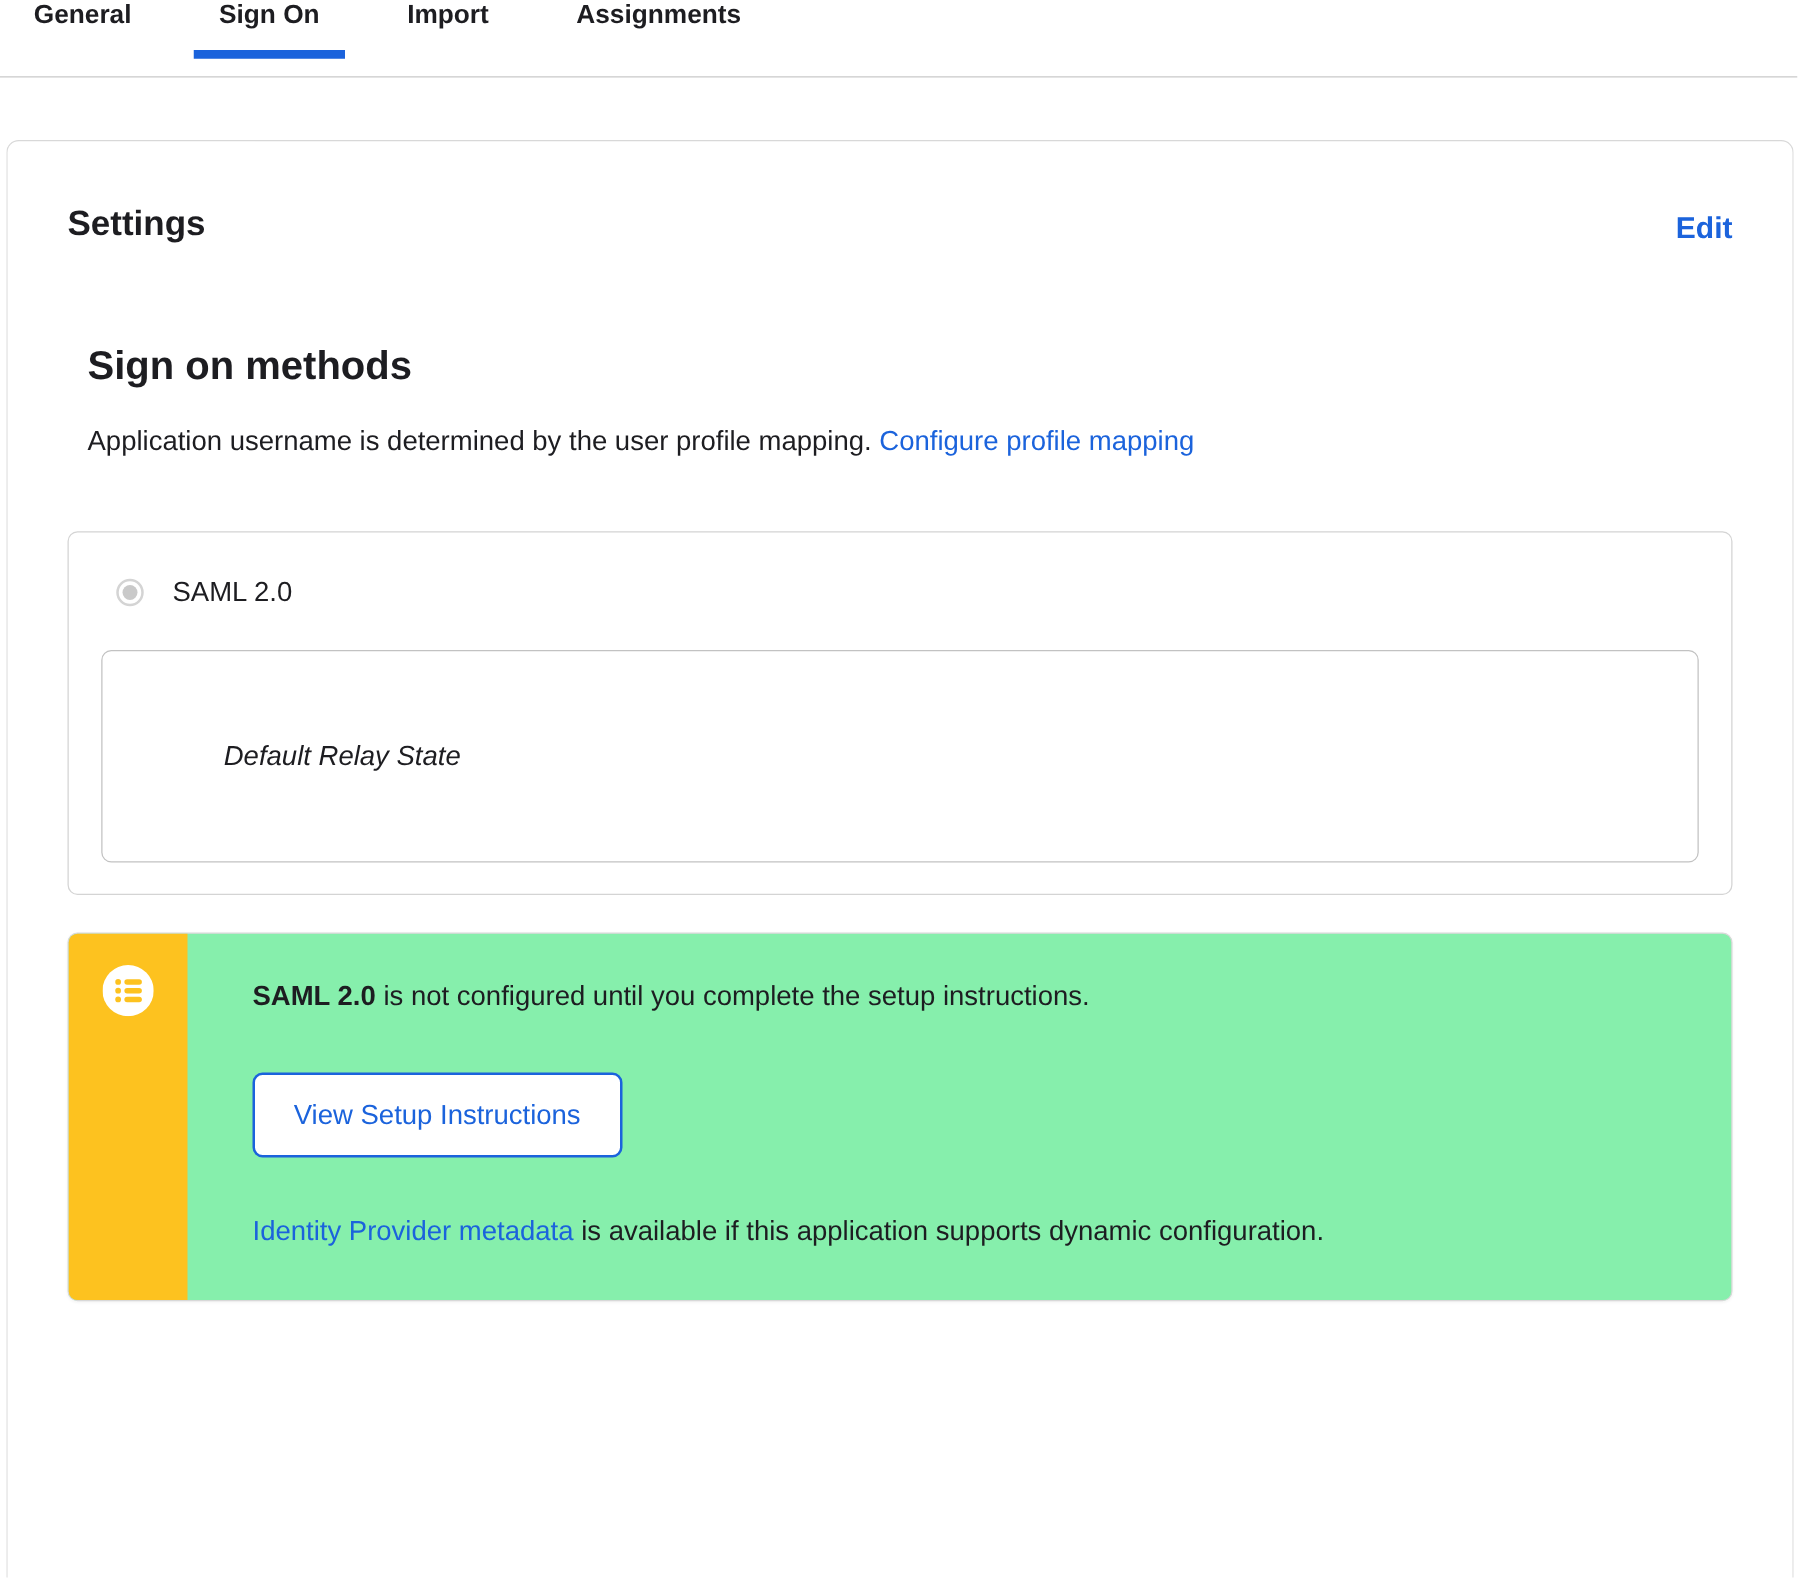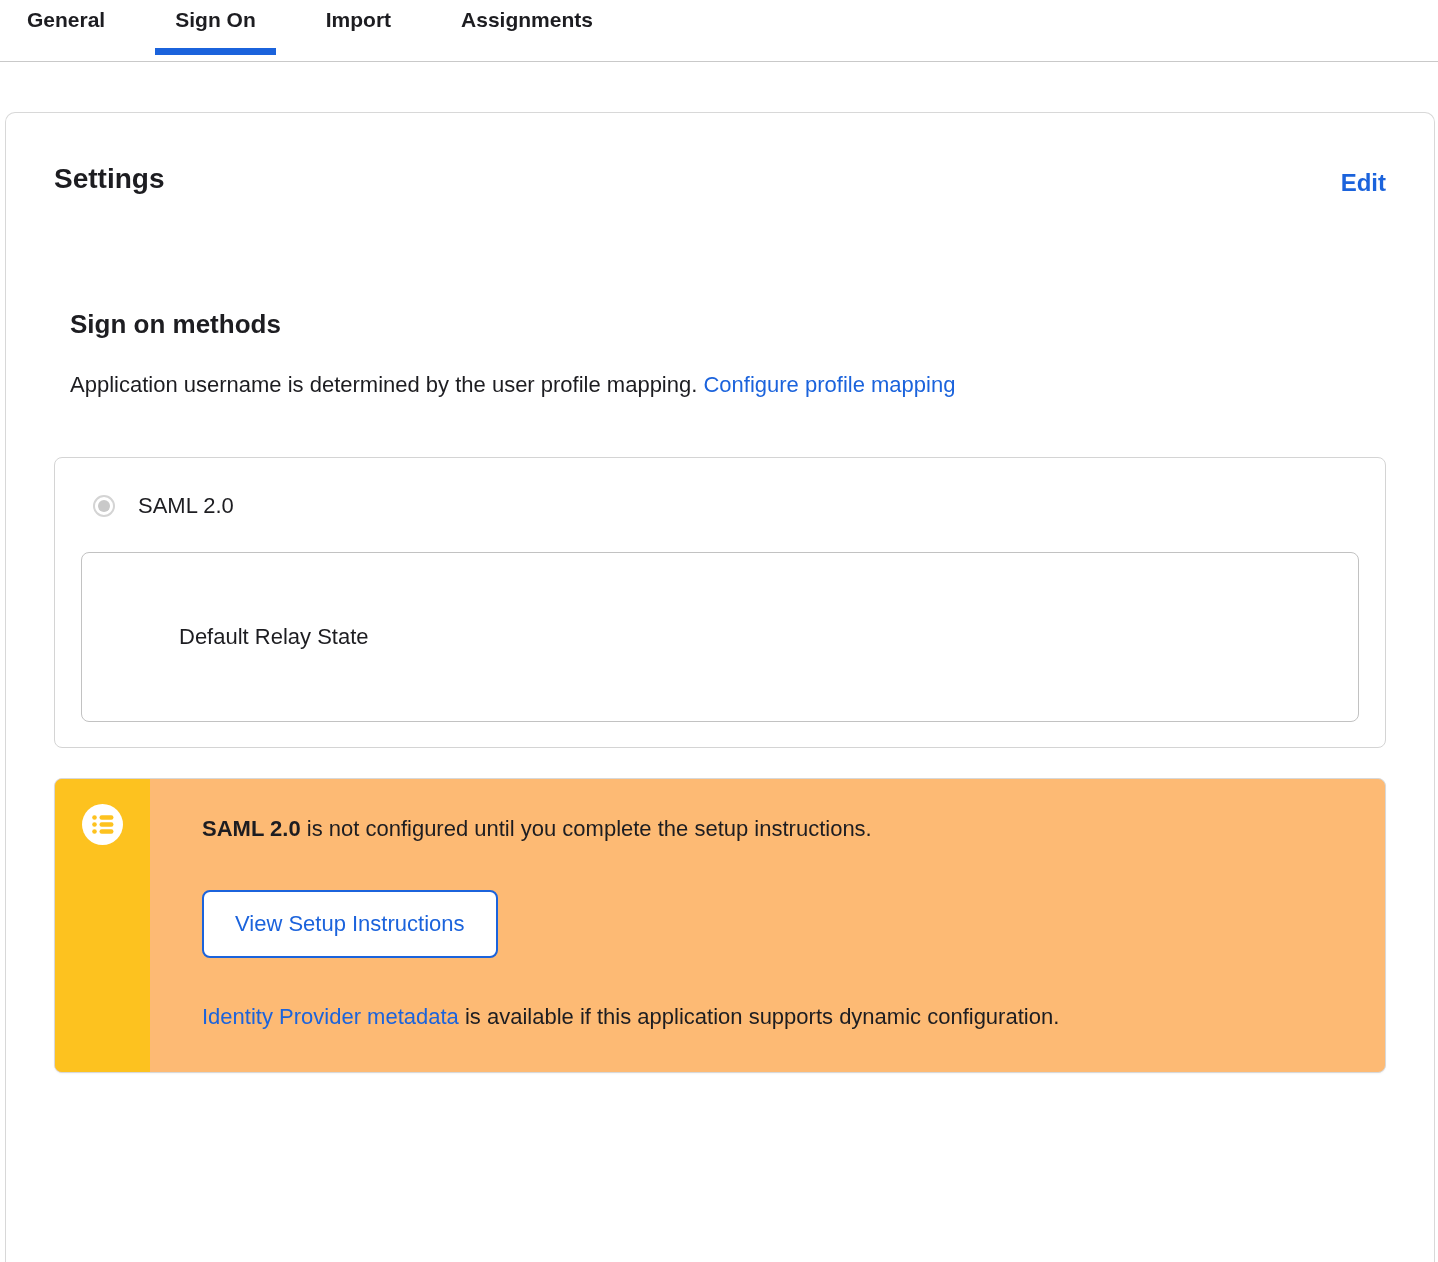--- a/index.html
+++ b/index.html
@@ -7,21 +7,21 @@
     width: 1438px; height: 1262px;
     background: #ffffff;
     font-family: "Liberation Sans", sans-serif;
     color: #1d1d21;
     overflow: hidden;
   }
 
   
   .tabbar {
     display: flex;
-    align-items: center;
+    align-items: flex-start;
     padding-left: 7px;
     border-bottom: 1px solid #c9c9c9;
     height: 62px;
   }
   .tab {
     font-size: 21px;
     font-weight: bold;
     color: #1d1d21;
     padding: 0 20px 16px 20px;
     margin-right: 30px;
@@ -57,22 +57,22 @@
   }
   .edit-link {
     font-size: 24px;
     font-weight: bold;
     color: #1b63dc;
     text-decoration: none;
     cursor: pointer;
   }
 
   .section-heading {
-    margin-top: 112px;
-    font-size: 26px;
+    margin-top: 80px;
+    font-size: 32px;
     font-weight: bold;
     line-height: 30px;
     margin-left: 16px;
   }
 
   .para {
     margin-left: 16px;
     margin-top: 52px;
     font-size: 22px;
     line-height: 48px;
@@ -124,30 +124,30 @@
   }
   .relay-box {
     margin-top: 32px;
     border: 1px solid #c2c2c2;
     border-radius: 8px;
     height: 170px;
     display: flex;
     align-items: center;
     padding-left: 97px;
   }
-  .relay-label { font-size: 22px; }
+  .relay-label { font-size: 22px; font-style: italic; }
 
   
   .warning-box {
     margin-top: 30px;
     border: 1px solid #d8d8d8;
     border-radius: 8px;
     min-height: 285px;
     display: flex;
-    background: #fdba74;
+    background: #86efac;
     box-shadow: 0 1px 2px rgba(0,0,0,0.04);
   }
   .warning-bar {
     flex: 0 0 95px;
     background: #fdc21f;
     border-radius: 7px 0 0 7px;
     position: relative;
   }
   .warning-icon {
     position: absolute;

